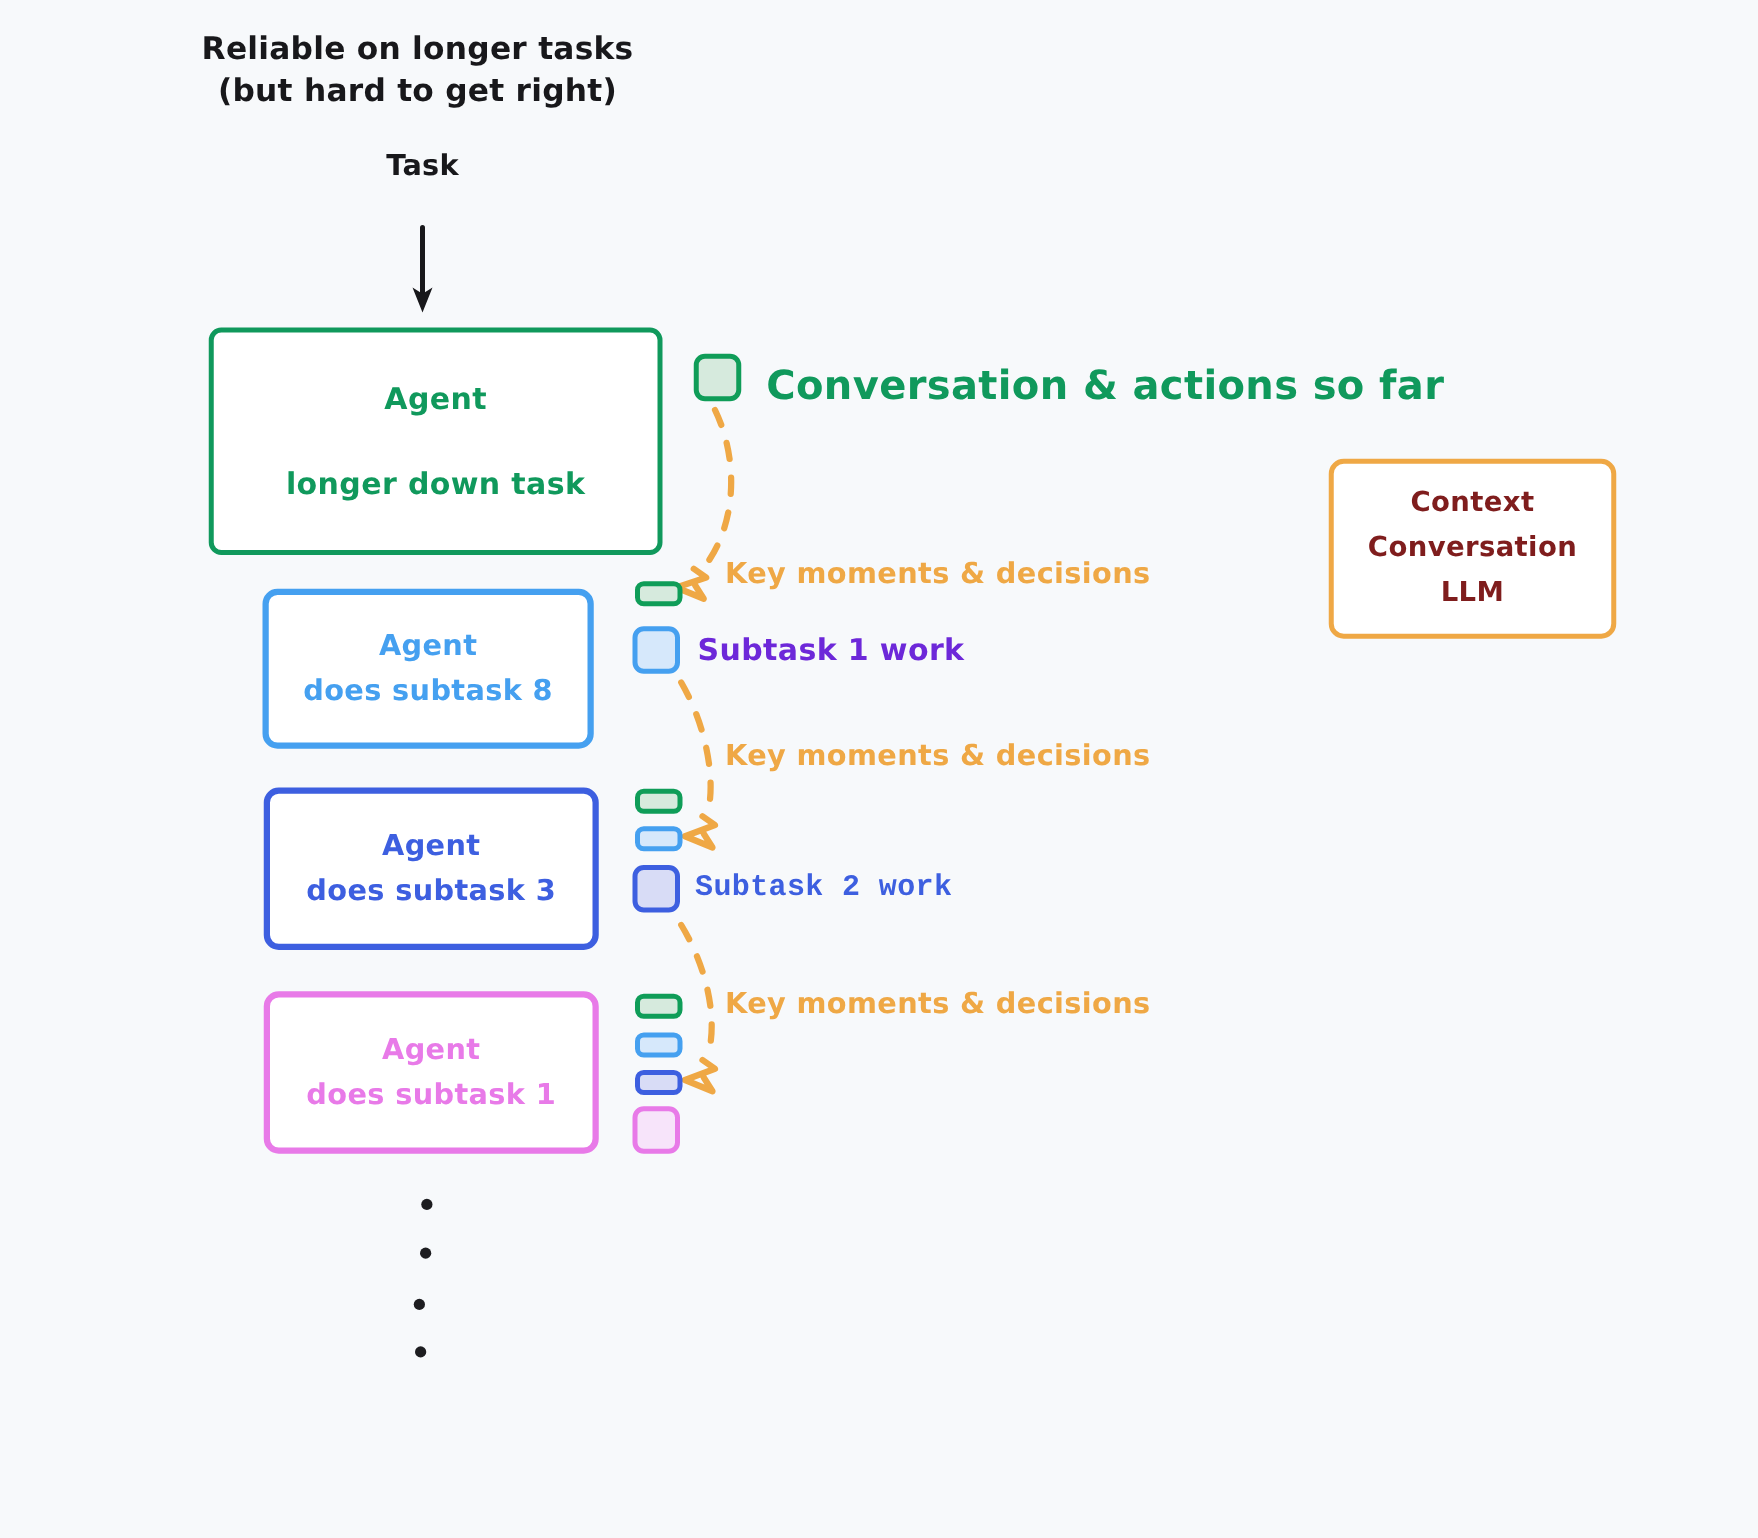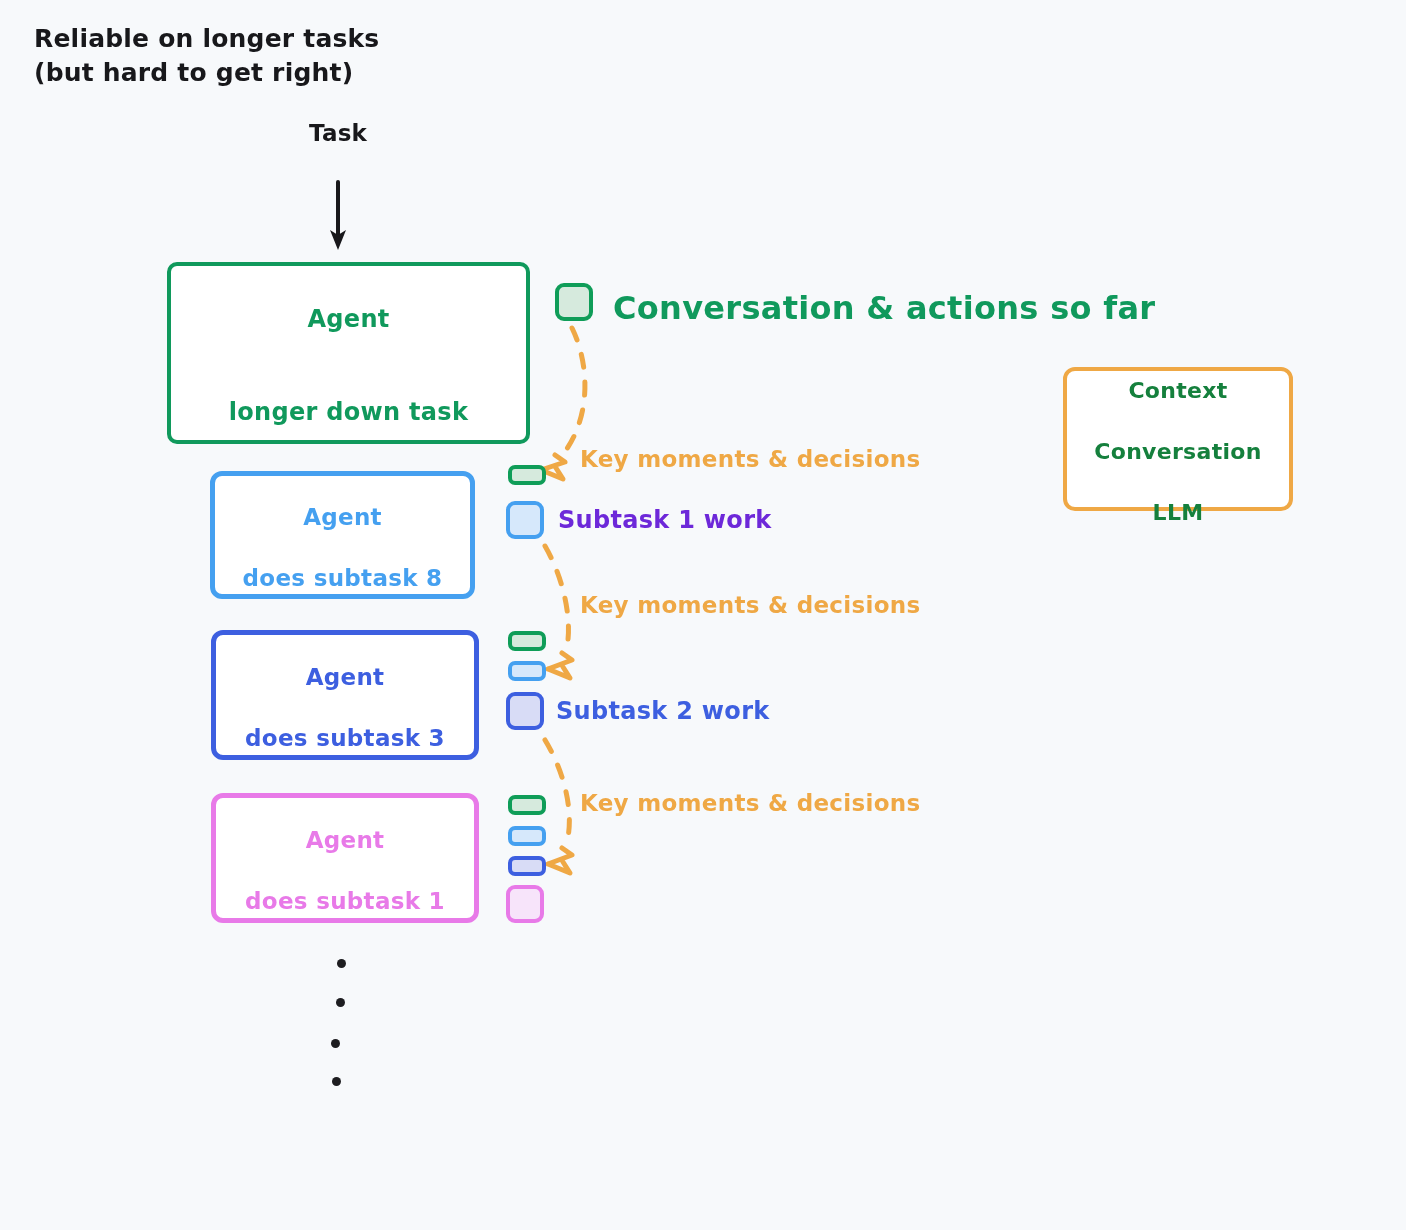--- a/index.html
+++ b/index.html
@@ -13,21 +13,21 @@
     position: relative;
     overflow: hidden;
     font-family: "DejaVu Sans", sans-serif;
   }
   #canvas {
     position: absolute;
     left: 0; top: 0;
     width: 1406px;
     height: 1230px;
   }
-  .abs { position: absolute; }
+  .abs { position: absolute; text-align: center; }
 
   
   .title {
     left: 34px;
     top: 22px;
     width: 600px;
     color: #18181b;
     font-family: "DejaVu Sans", sans-serif;
     font-size: 25px;
     font-weight: 700;
@@ -53,21 +53,21 @@
     box-sizing: border-box;
     background: #ffffff;
     display: flex;
     flex-direction: column;
     align-items: center;
     justify-content: center;
     text-align: center;
     font-weight: 700;
     letter-spacing: 0.3px;
   }
-  .node .ln { display: block; margin-top: 25px; }
+  .node .ln { display: block; }
 
   .node-agent-main {
     left: 167px; top: 262px;
     width: 363px; height: 182px;
     border: 4px solid #10995c;
     border-radius: 10px;
     color: #10995c;
     font-size: 24px;
   }
   .node-agent-main .ln1 { margin-bottom: 40px; }
@@ -97,21 +97,21 @@
     border-radius: 12px;
     color: #e87ae8;
     font-size: 23px;
     line-height: 36px;
   }
   .node-ccllm {
     left: 1063px; top: 367px;
     width: 230px; height: 144px;
     border: 4px solid #efa845;
     border-radius: 12px;
-    color: #15803d;
+    color: #7f1d1d;
     font-size: 22px;
     line-height: 36px;
   }
 
   
   .chip {
     box-sizing: border-box;
     border-radius: 8px;
   }
   .chip-full { width: 38px; height: 38px; border-width: 4px; border-style: solid; border-radius: 9px; }
@@ -123,21 +123,21 @@
   .c-pink   { border-color: #e87ae8; background: #f7e4fa; }
 
   
   .side-label {
     font-weight: 700;
     letter-spacing: 0.3px;
     white-space: nowrap;
   }
   .lbl-conv    { left: 613px; top: 289px; font-size: 32px; color: #10995c; }
   .lbl-sub1    { left: 558px; top: 506px; font-size: 24px; color: #6d28d9; }
-  .lbl-sub2    { left: 556px; top: 697px; font-size: 24px; color: #3d5fe0; }
+  .lbl-sub2    { left: 556px; top: 697px; font-size: 24px; color: #3d5fe0; font-family: Liberation Mono, monospace; }
   .lbl-key1    { left: 580px; top: 446px; font-size: 23px; color: #efa845; }
   .lbl-key2    { left: 580px; top: 592px; font-size: 23px; color: #efa845; }
   .lbl-key3    { left: 580px; top: 790px; font-size: 23px; color: #efa845; }
 
   
   .dot {
     width: 9px; height: 9px;
     border-radius: 50%;
     background: #1d1d20;
   }

